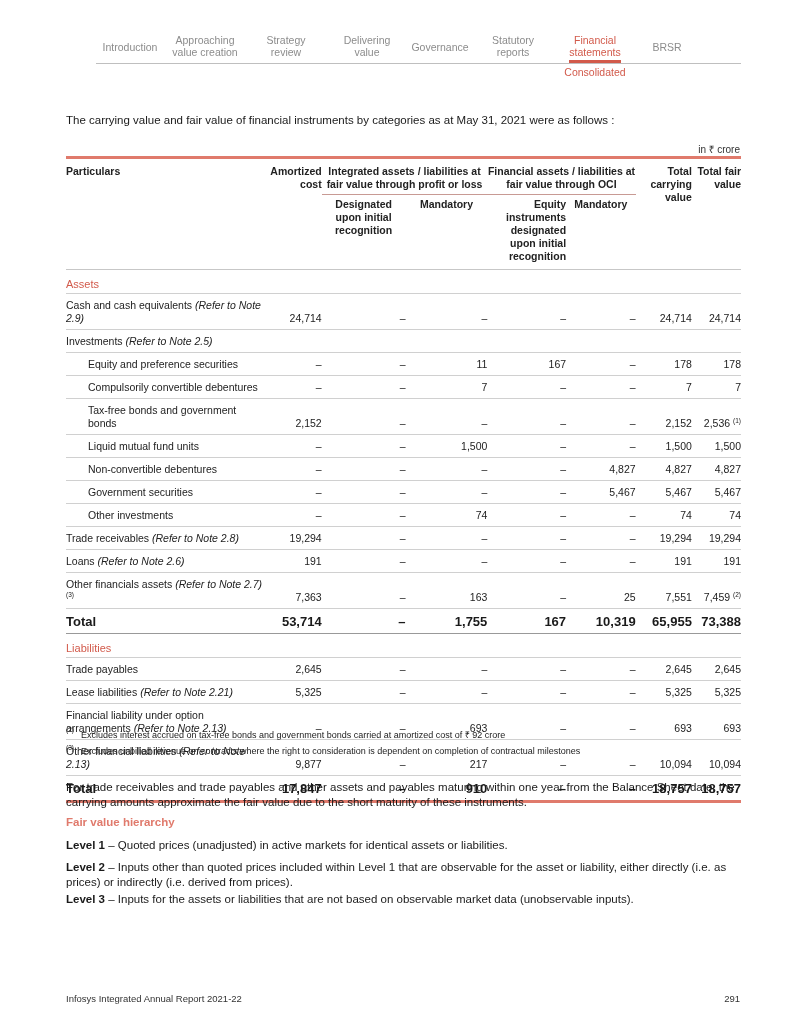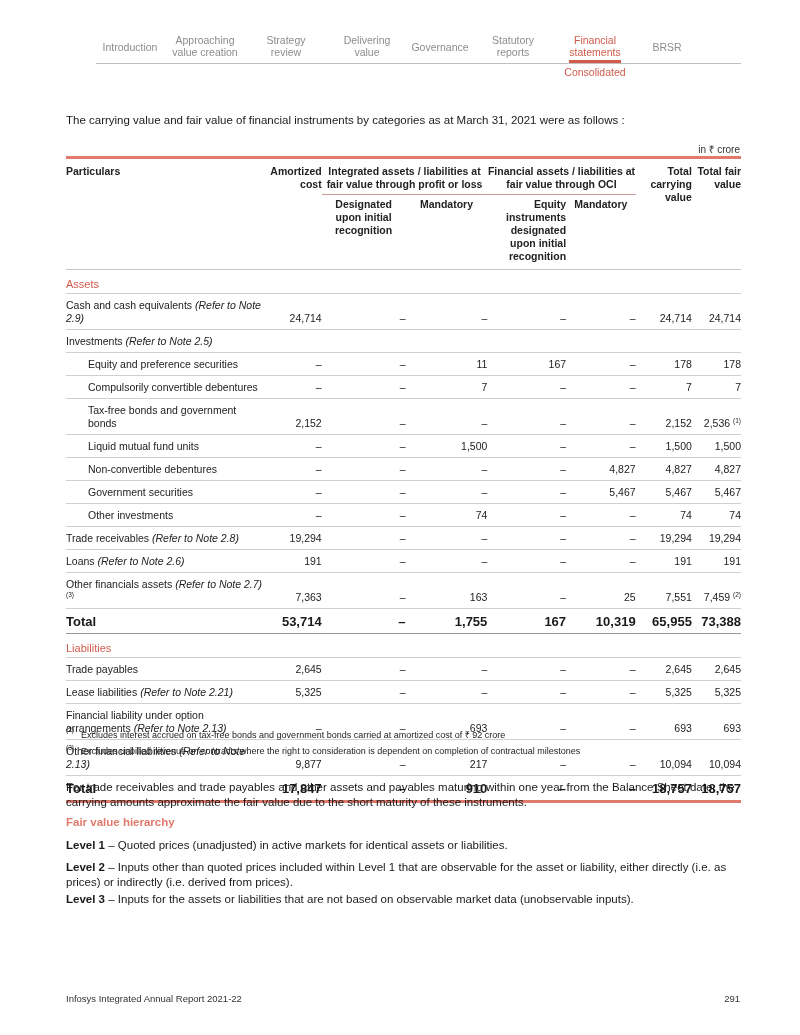--- a/index.html
+++ b/index.html
@@ -68,21 +68,21 @@
     <div class="nav-item" style="left: 109px;"><span>Approaching</span><br><span>value creation</span></div>
     <div class="nav-item" style="left: 190px;"><span>Strategy</span><br><span>review</span></div>
     <div class="nav-item" style="left: 271px;"><span>Delivering</span><br><span>value</span></div>
     <div class="nav-item single" style="left: 344px;"><span>Governance</span></div>
     <div class="nav-item" style="left: 417px;"><span>Statutory</span><br><span>reports</span></div>
     <div class="nav-item active" style="left: 499px;"><span>Financial</span><br><span>statements</span><span class="underline"></span></div>
     <div class="nav-item single" style="left: 571px;"><span>BRSR</span></div>
   </div>
 <div class="subnav">Consolidated</div>
 
-<div class="intro">The carrying value and fair value of financial instruments by categories as at March 31, 2021 were as follows :</div>
+<div class="intro">The carrying value and fair value of financial instruments by categories as at May 31, 2021 were as follows :</div>
 <div class="unit">in ₹ crore</div>
 
 <table class="tbl">
   <thead>
     <tr class="h1 hdr-top">
       <th class="c0">Particulars</th>
       <th class="c1 num">Amortized cost</th>
       <th class="grp" colspan="2">Integrated assets / liabilities at fair value through profit or loss</th>
       <th class="grp" colspan="2">Financial assets / liabilities at fair value through OCI</th>
       <th class="c6 num" rowspan="2" style="vertical-align:top;padding-top:6px;border-bottom:1.5px solid #c7c7c7;">Total carrying value</th>

